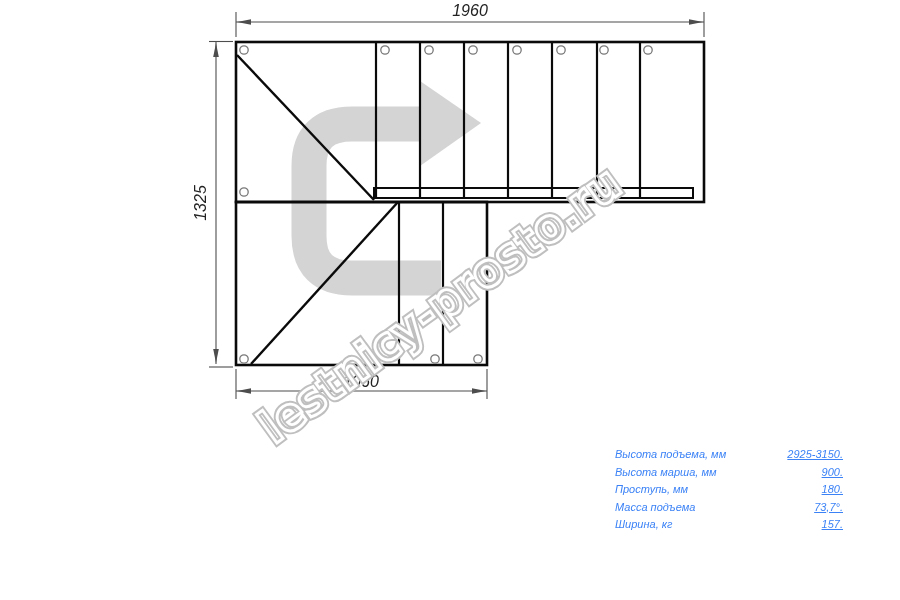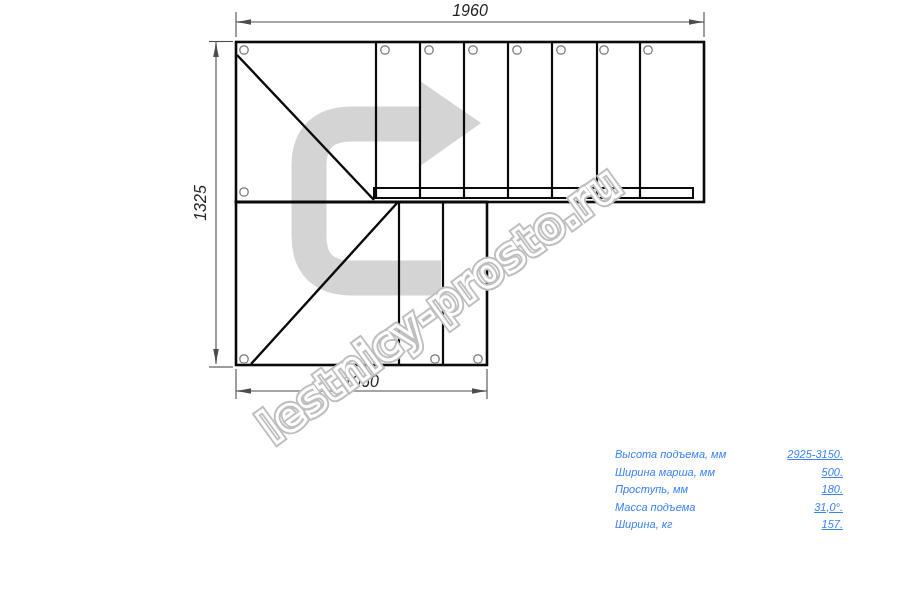--- a/index.html
+++ b/index.html
@@ -133,28 +133,28 @@
     <text class="wm-text" x="0" y="0" fill="none" stroke="#ffffff" stroke-width="3" textLength="433" lengthAdjust="spacingAndGlyphs">lestnicy-prosto.ru</text>
   </g>
 </svg>
 
 <div class="specs">
   <div class="spec-row">
     <span class="spec-label">Высота подъема, мм</span>
     <span class="spec-value">2925-3150.</span>
   </div>
   <div class="spec-row">
-    <span class="spec-label">Ширина марша, мм</span>
-    <span class="spec-value">500.</span>
+    <span class="spec-label">Высота марша, мм</span>
+    <span class="spec-value">900.</span>
   </div>
   <div class="spec-row">
     <span class="spec-label">Проступь, мм</span>
     <span class="spec-value">180.</span>
   </div>
   <div class="spec-row">
     <span class="spec-label">Масса подъема</span>
-    <span class="spec-value">31,0°.</span>
+    <span class="spec-value">73,7°.</span>
   </div>
   <div class="spec-row">
     <span class="spec-label">Ширина, кг</span>
     <span class="spec-value">157.</span>
   </div>
 </div>
 
 </body></html>

